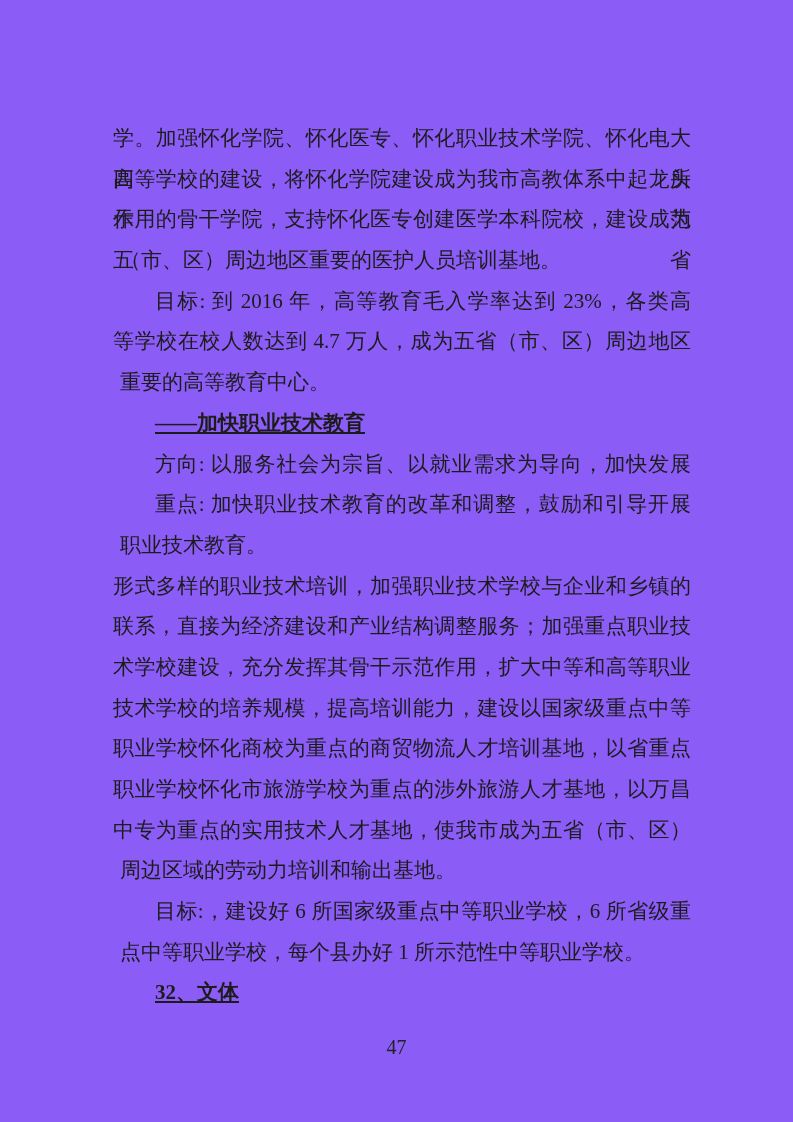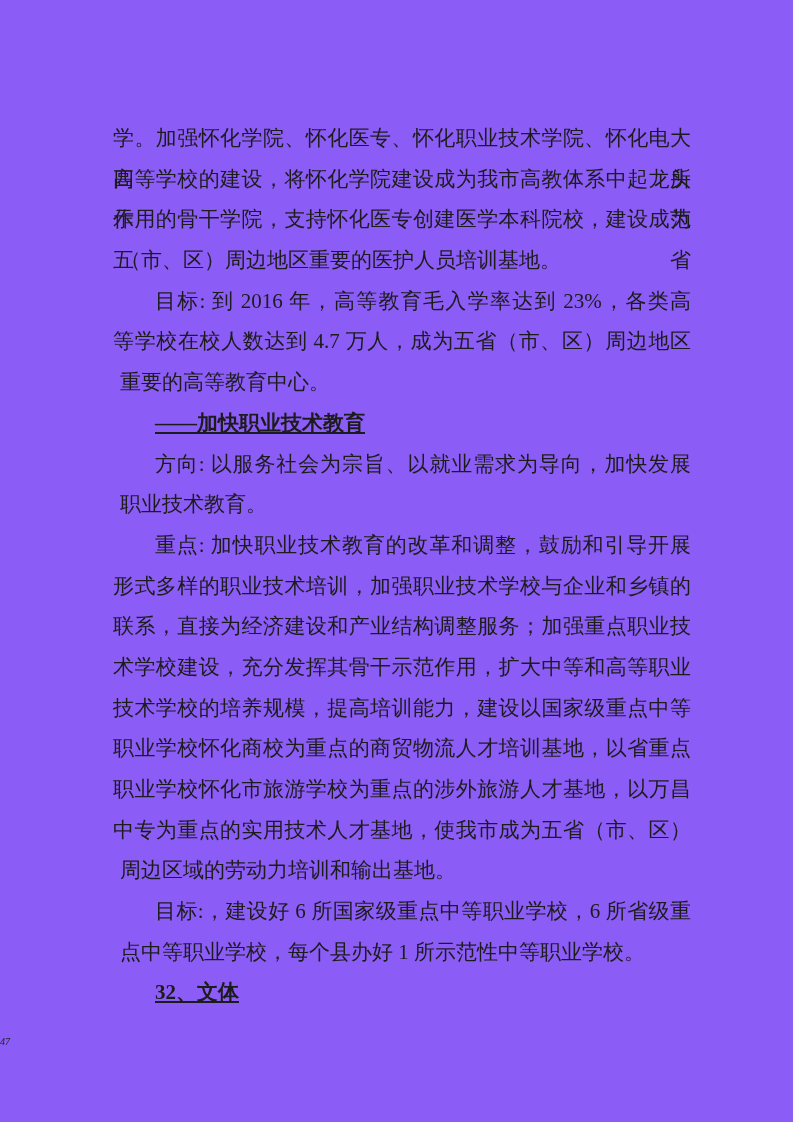--- a/index.html
+++ b/index.html
@@ -42,46 +42,46 @@
     font-weight: 700;
     text-align: left;
     text-align-last: left;
     text-decoration: underline;
   }
   .page-number {
     position: absolute;
     left: 0;
     top: 1036px;
     width: 100%;
-    font-size: 10px;
+    text-align: center;
+    font-size: 20px;
     color: #222;
-    font-style: italic;
   }
 </style>
 </head>
 <body>
 
 <div class="page">
   <div class="body-text">
 
     <div class="line">学。加强怀化学院、怀化医专、怀化职业技术学院、怀化电大四所</div>
     <div class="line">高等学校的建设，将怀化学院建设成为我市高教体系中起龙头示范</div>
     <div class="line">作用的骨干学院，支持怀化医专创建医学本科院校，建设成为五省</div>
     <div class="line end">（市、区）周边地区重要的医护人员培训基地。</div>
 
     <div class="line ind">目标: 到 2016 年，高等教育毛入学率达到 23%，各类高</div>
     <div class="line">等学校在校人数达到 4.7 万人，成为五省（市、区）周边地区</div>
     <div class="line end">重要的高等教育中心。</div>
 
     <div class="line head ind">——加快职业技术教育</div>
 
     <div class="line ind">方向: 以服务社会为宗旨、以就业需求为导向，加快发展</div>
+    <div class="line ind">重点: 加快职业技术教育的改革和调整，鼓励和引导开展</div>
+
     <div class="line end">职业技术教育。</div>
-
-    <div class="line ind">重点: 加快职业技术教育的改革和调整，鼓励和引导开展</div>
     <div class="line">形式多样的职业技术培训，加强职业技术学校与企业和乡镇的</div>
     <div class="line">联系，直接为经济建设和产业结构调整服务；加强重点职业技</div>
     <div class="line">术学校建设，充分发挥其骨干示范作用，扩大中等和高等职业</div>
     <div class="line">技术学校的培养规模，提高培训能力，建设以国家级重点中等</div>
     <div class="line">职业学校怀化商校为重点的商贸物流人才培训基地，以省重点</div>
     <div class="line">职业学校怀化市旅游学校为重点的涉外旅游人才基地，以万昌</div>
     <div class="line">中专为重点的实用技术人才基地，使我市成为五省（市、区）</div>
     <div class="line end">周边区域的劳动力培训和输出基地。</div>
 
     <div class="line ind">目标:，建设好 6 所国家级重点中等职业学校，6 所省级重</div>

